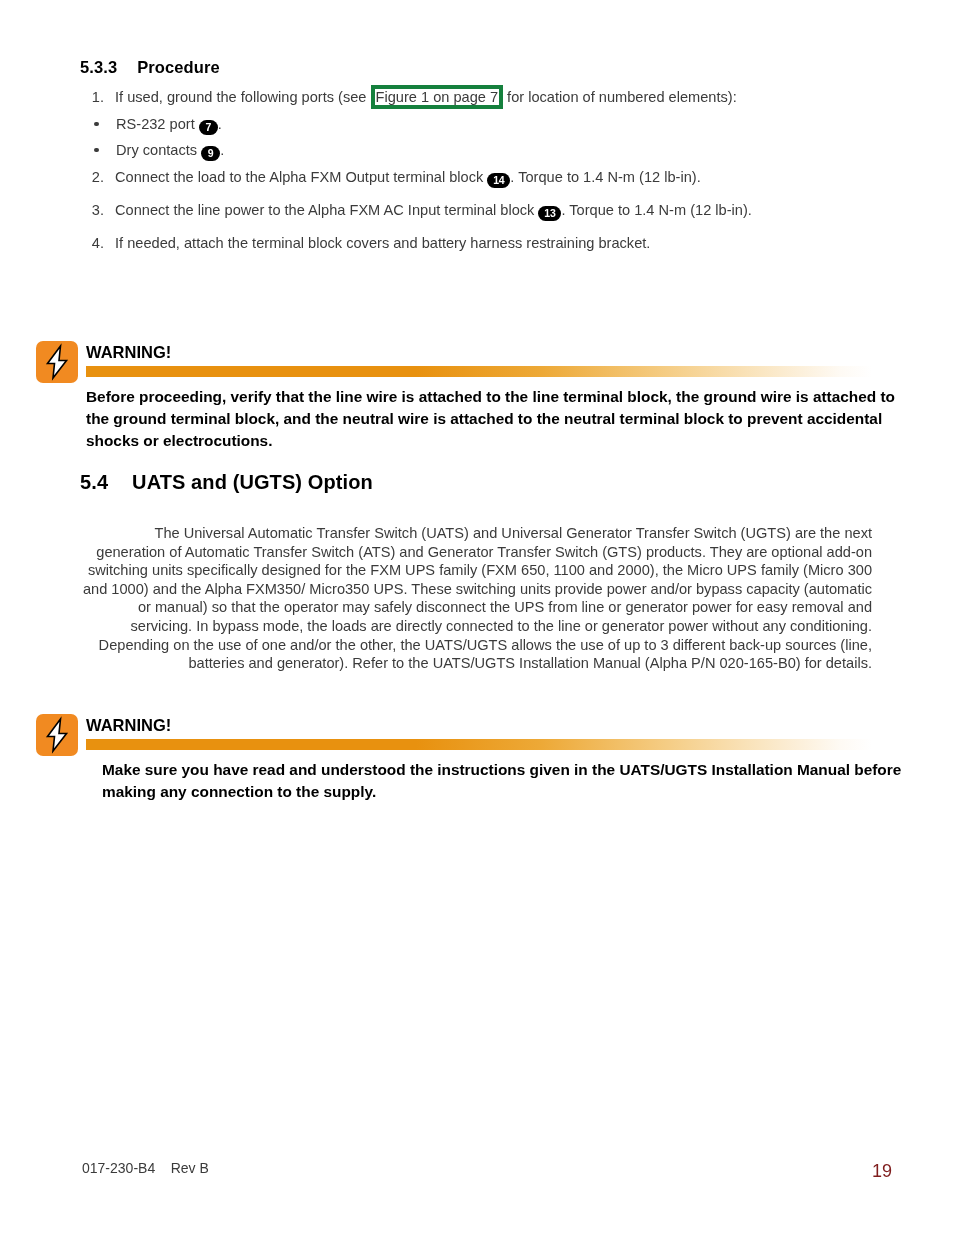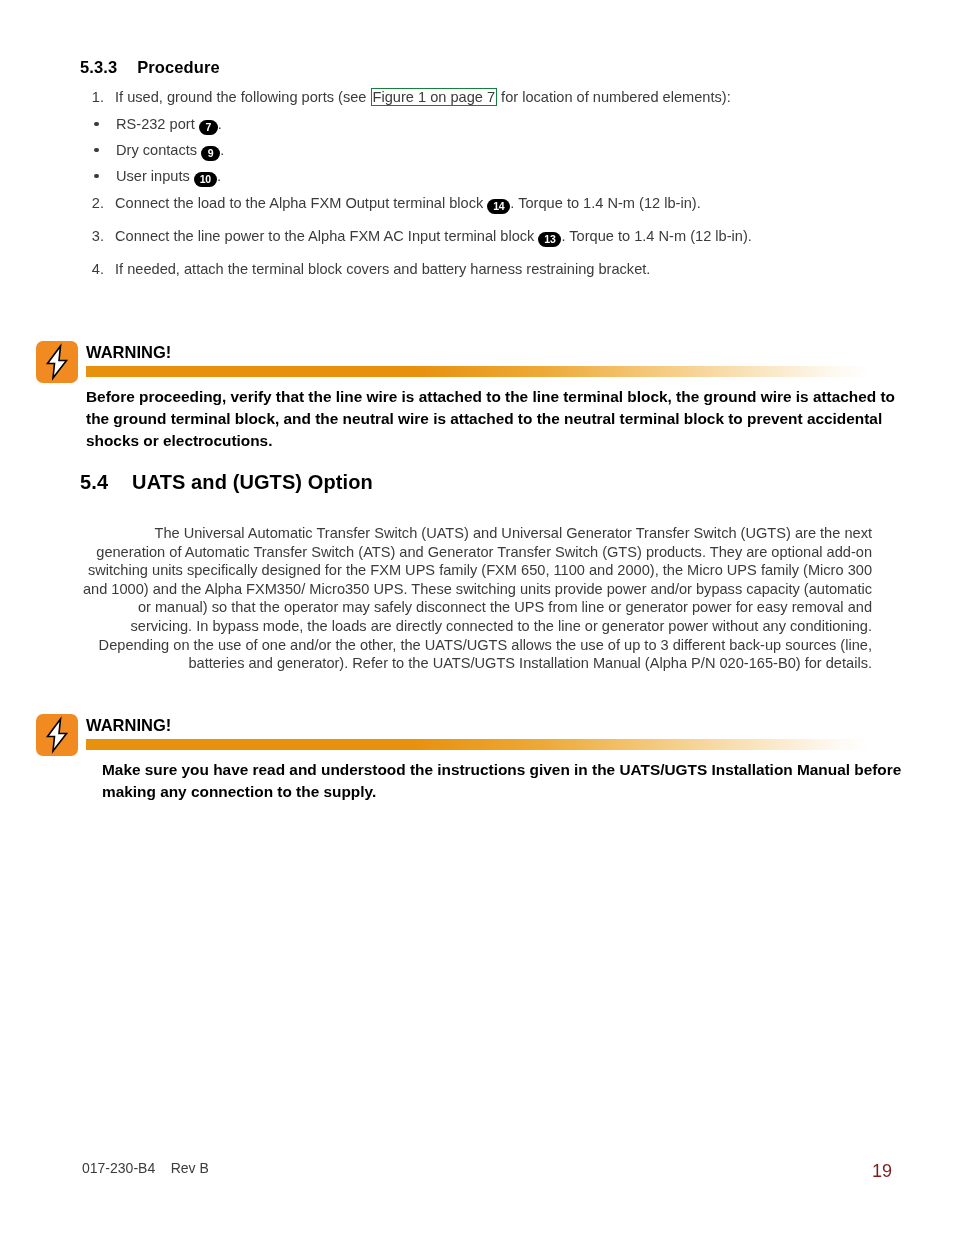--- a/index.html
+++ b/index.html
@@ -92,21 +92,21 @@
     font-weight: bold;
     line-height: 15px;
     text-align: center;
     vertical-align: baseline;
     letter-spacing: -0.2px;
   }
   .badge.wide { min-width: 19px; }
 
   
   .linkbox {
-    border: 1px solid #15803d;
+    border: 4px solid #15803d;
     padding: 0 1px;
     color: #3b3b3b;
   }
 
   
   .warn {
     position: absolute;
     left: 36px;
     width: 882px;
   }
@@ -189,23 +189,20 @@
       <span class="marker">1.</span><span>If used, ground the following ports (see </span><span class="linkbox">Figure 1 on page 7</span><span> for location of numbered elements):</span>
     </div>
 
     <div class="blist">
       <div class="bitem">
         <span class="bullet"></span><span>RS-232 port </span><span class="badge">7</span><span>.</span>
       </div>
       <div class="bitem">
         <span class="bullet"></span><span>Dry contacts </span><span class="badge">9</span><span>.</span>
       </div>
-      <div class="bitem">
-        <span class="bullet"></span><span>User inputs </span><span class="badge wide">10</span><span>.</span>
-      </div>
     </div>
 
     <div class="oitem" style="margin-bottom:15px;">
       <span class="marker">2.</span><span>Connect the load to the Alpha FXM Output terminal block </span><span class="badge wide">14</span><span>. Torque to 1.4 N-m (12 lb-in).</span>
     </div>
 
     <div class="oitem" style="margin-bottom:15px;">
       <span class="marker">3.</span><span>Connect the line power to the Alpha FXM AC Input terminal block </span><span class="badge wide">13</span><span>. Torque to 1.4 N-m (12 lb-in).</span>
     </div>
 

